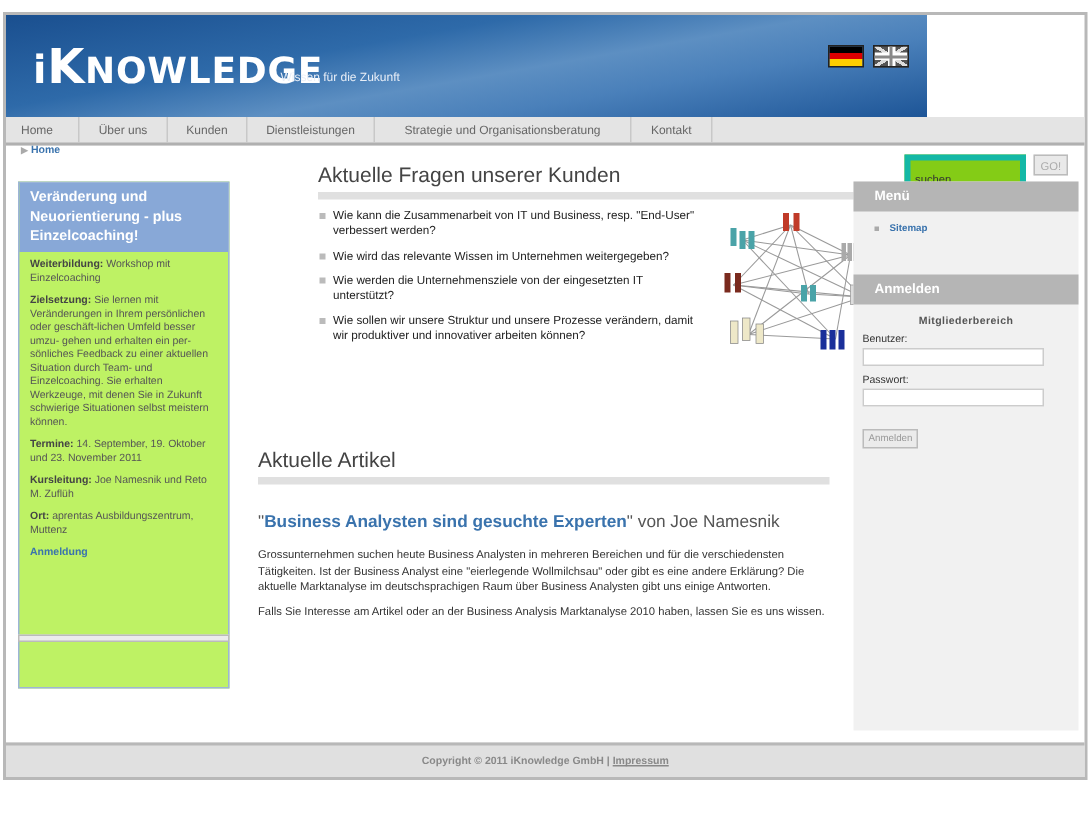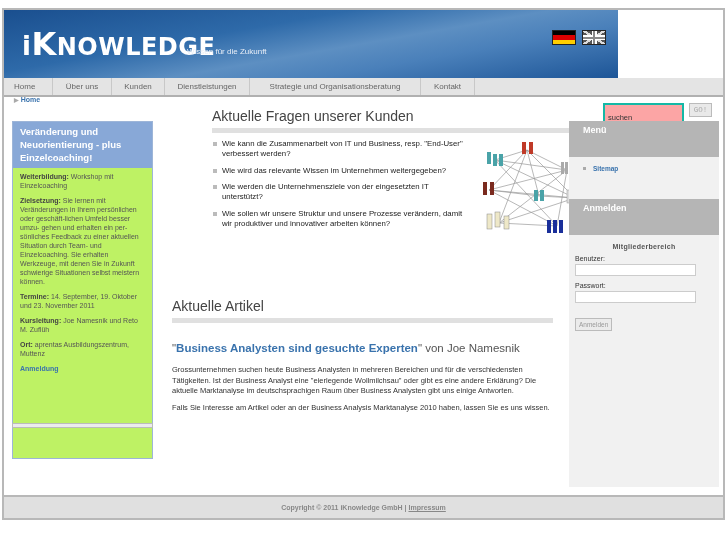--- a/index.html
+++ b/index.html
@@ -68,25 +68,25 @@
   .network-img { position: absolute; left: 263px; top: 30px; width: 118px; height: 100px; }
 
   .articles { position: absolute; left: 172px; top: 298px; width: 381px; }
   .article-title { font-size: 11.5px; color: #555; margin-top: 19px; margin-bottom: 11px; }
   .article-title a { color: #3a73ad; font-weight: bold; text-decoration: none; }
   .article-p { font-size: 7.5px; line-height: 10.5px; color: #333; margin-bottom: 6px; }
 
   
   .rightcol { position: absolute; left: 569px; top: 121px; width: 150px; height: 366px; background: #f1f1f1; }
   .search-wrap { position: absolute; left: 603px; top: 103px; display: flex; gap: 5px; }
-  .search-input { width: 81px; height: 14px; border: 2px solid #14b8a6; font-size: 7.5px; padding: 12px 3px;
-                  font-family: "Liberation Sans", sans-serif; color: #333; background: #fca5a5; }
+  .search-input { width: 81px; height: 14px; border: 4px solid #14b8a6; font-size: 7.5px; padding: 12px 3px;
+                  font-family: "Liberation Sans", sans-serif; color: #333; background: #84cc16; }
   .go-btn { width: 23px; height: 14px; border: 1px solid #bbb; background: #e9e9e9; font-size: 7.5px; color: #aaa;
-            font-family: Liberation Mono, monospace; }
-  .side-head { background: #b5b5b5; color: #fff; font-weight: bold; font-size: 9px; padding: 4px 14px; height: 36px; }
+            font-family: Liberation Sans, sans-serif; }
+  .side-head { background: #b5b5b5; color: #fff; font-weight: bold; font-size: 9px; padding: 4px 14px; height: 20px; }
   .side-body { padding: 8px 14px; }
   .sitemap { font-size: 6.5px; color: #3a73ad; font-weight: bold; padding-left: 10px; position: relative; }
   .sitemap::before { content: ""; position: absolute; left: 0; top: 2px; width: 3px; height: 3px; background: #aaa; }
   .menu-body { height: 42px; }
   .login-body { padding: 8px 6px; }
   .member { font-size: 7px; font-weight: bold; color: #555; text-align: center; letter-spacing: 0.3px; margin-bottom: 5px; }
   .lbl { font-size: 7px; color: #333; margin-bottom: 2px; }
   .txt { width: 121px; height: 12px; border: 1px solid #ccc; background: #fff; margin-bottom: 6px; display: block; }
   .login-btn { margin-top: 9px; height: 13px; border: 1px solid #bbb; background: #ebebeb; font-size: 6.5px;
                color: #999; padding: 0 3px; font-family: "Liberation Sans", sans-serif; }

